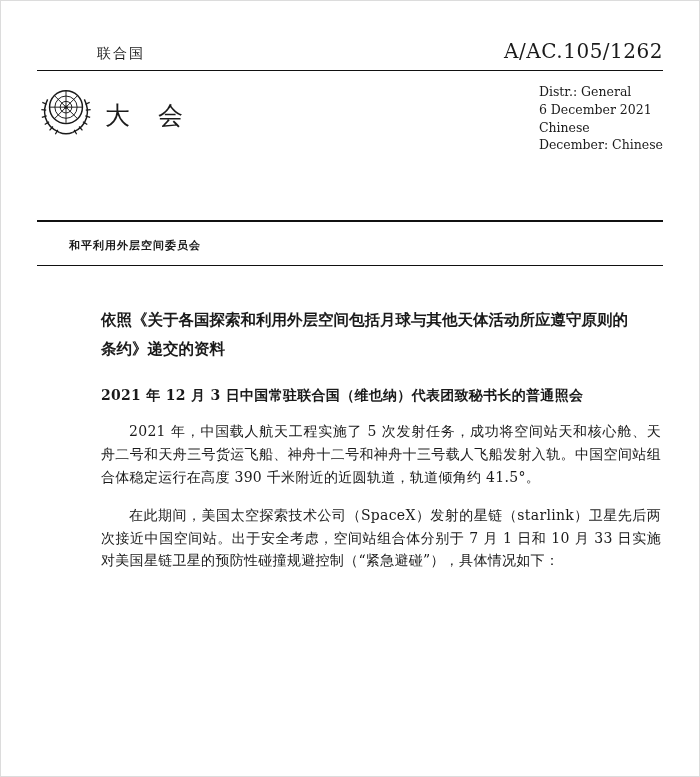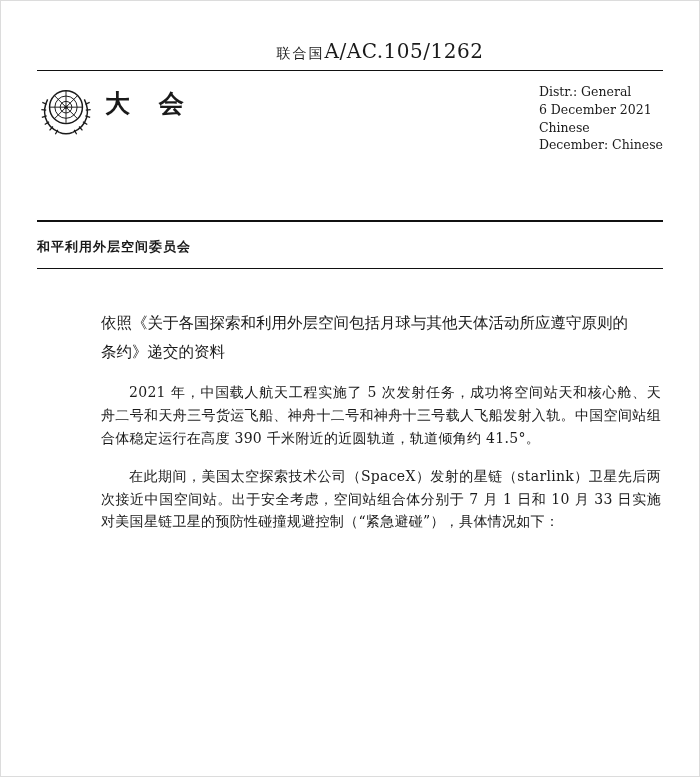--- a/index.html
+++ b/index.html
@@ -13,21 +13,21 @@
     width: 700px;
     height: 777px;
     background: #ffffff;
     border: 1px solid #dcdcdc;
     padding: 38px 36px 0 36px;
     overflow: hidden;
   }
   
   .header-row {
     display: flex;
-    justify-content: center;
+    justify-content: space-between;
     align-items: flex-end;
   }
   .org-name {
     padding-left: 60px;
     font-size: 14px;
     letter-spacing: 2px;
   }
   .doc-symbol {
     font-size: 20px;
     letter-spacing: 0.5px;
@@ -42,56 +42,57 @@
     align-items: flex-start;
     margin-top: 12px;
   }
   .emblem {
     width: 58px;
     height: 58px;
     flex: 0 0 auto;
   }
   .assembly {
     margin-left: 10px;
-    margin-top: 4px;
+    margin-top: 16px;
     font-size: 25px;
-    font-weight: bold;
+    font-weight: normal;
     letter-spacing: 10px;
   }
   .distr-block {
     margin-left: auto;
     font-size: 12.5px;
     line-height: 1.42;
     white-space: nowrap;
   }
   .thick-rule {
     border: none;
     border-top: 2.5px solid #111;
     margin-top: 66px;
   }
   .committee {
     margin-top: 16px;
-    font-size: 13px;
+    font-size: 11px;
     font-weight: bold;
     letter-spacing: 1px;
+    margin-left: 32px;
   }
   .thin-rule {
     border: none;
     border-top: 1px solid #111;
     margin-top: 12px;
   }
   
   .doc-main {
     margin-top: 40px;
     padding-left: 64px;
     padding-right: 2px;
   }
   .doc-title {
     font-size: 15.5px;
-    font-weight: normal;
+    font-weight: bold;
     line-height: 1.85;
     max-width: 535px;
   }
   .doc-subtitle {
     margin-top: 24px;
     font-size: 14px;
     font-weight: bold;
     letter-spacing: 0.3px;
   }
   .doc-para {
@@ -148,20 +149,21 @@
   </div>
 
   <hr class="thick-rule">
 
   <div class="committee">和平利用外层空间委员会</div>
 
   <hr class="thin-rule">
 
   <main class="doc-main">
     <h1 class="doc-title">依照《关于各国探索和利用外层空间包括月球与其他天体活动所应遵守原则的条约》递交的资料</h1>
+    <h2 class="doc-subtitle">2021 年 12 月 3 日中国常驻联合国（维也纳）代表团致秘书长的普通照会</h2>
 
 
     <p class="doc-para">2021 年，中国载人航天工程实施了 5 次发射任务，成功将空间站天和核心舱、天舟二号和天舟三号货运飞船、神舟十二号和神舟十三号载人飞船发射入轨。中国空间站组合体稳定运行在高度 390 千米附近的近圆轨道，轨道倾角约 41.5°。</p>
 
     <p class="doc-para">在此期间，美国太空探索技术公司（SpaceX）发射的星链（starlink）卫星先后两次接近中国空间站。出于安全考虑，空间站组合体分别于 7 月 1 日和 10 月 33 日实施对美国星链卫星的预防性碰撞规避控制（“紧急避碰”），具体情况如下：</p>
   </main>
 
 </div>
 
 </body></html>

